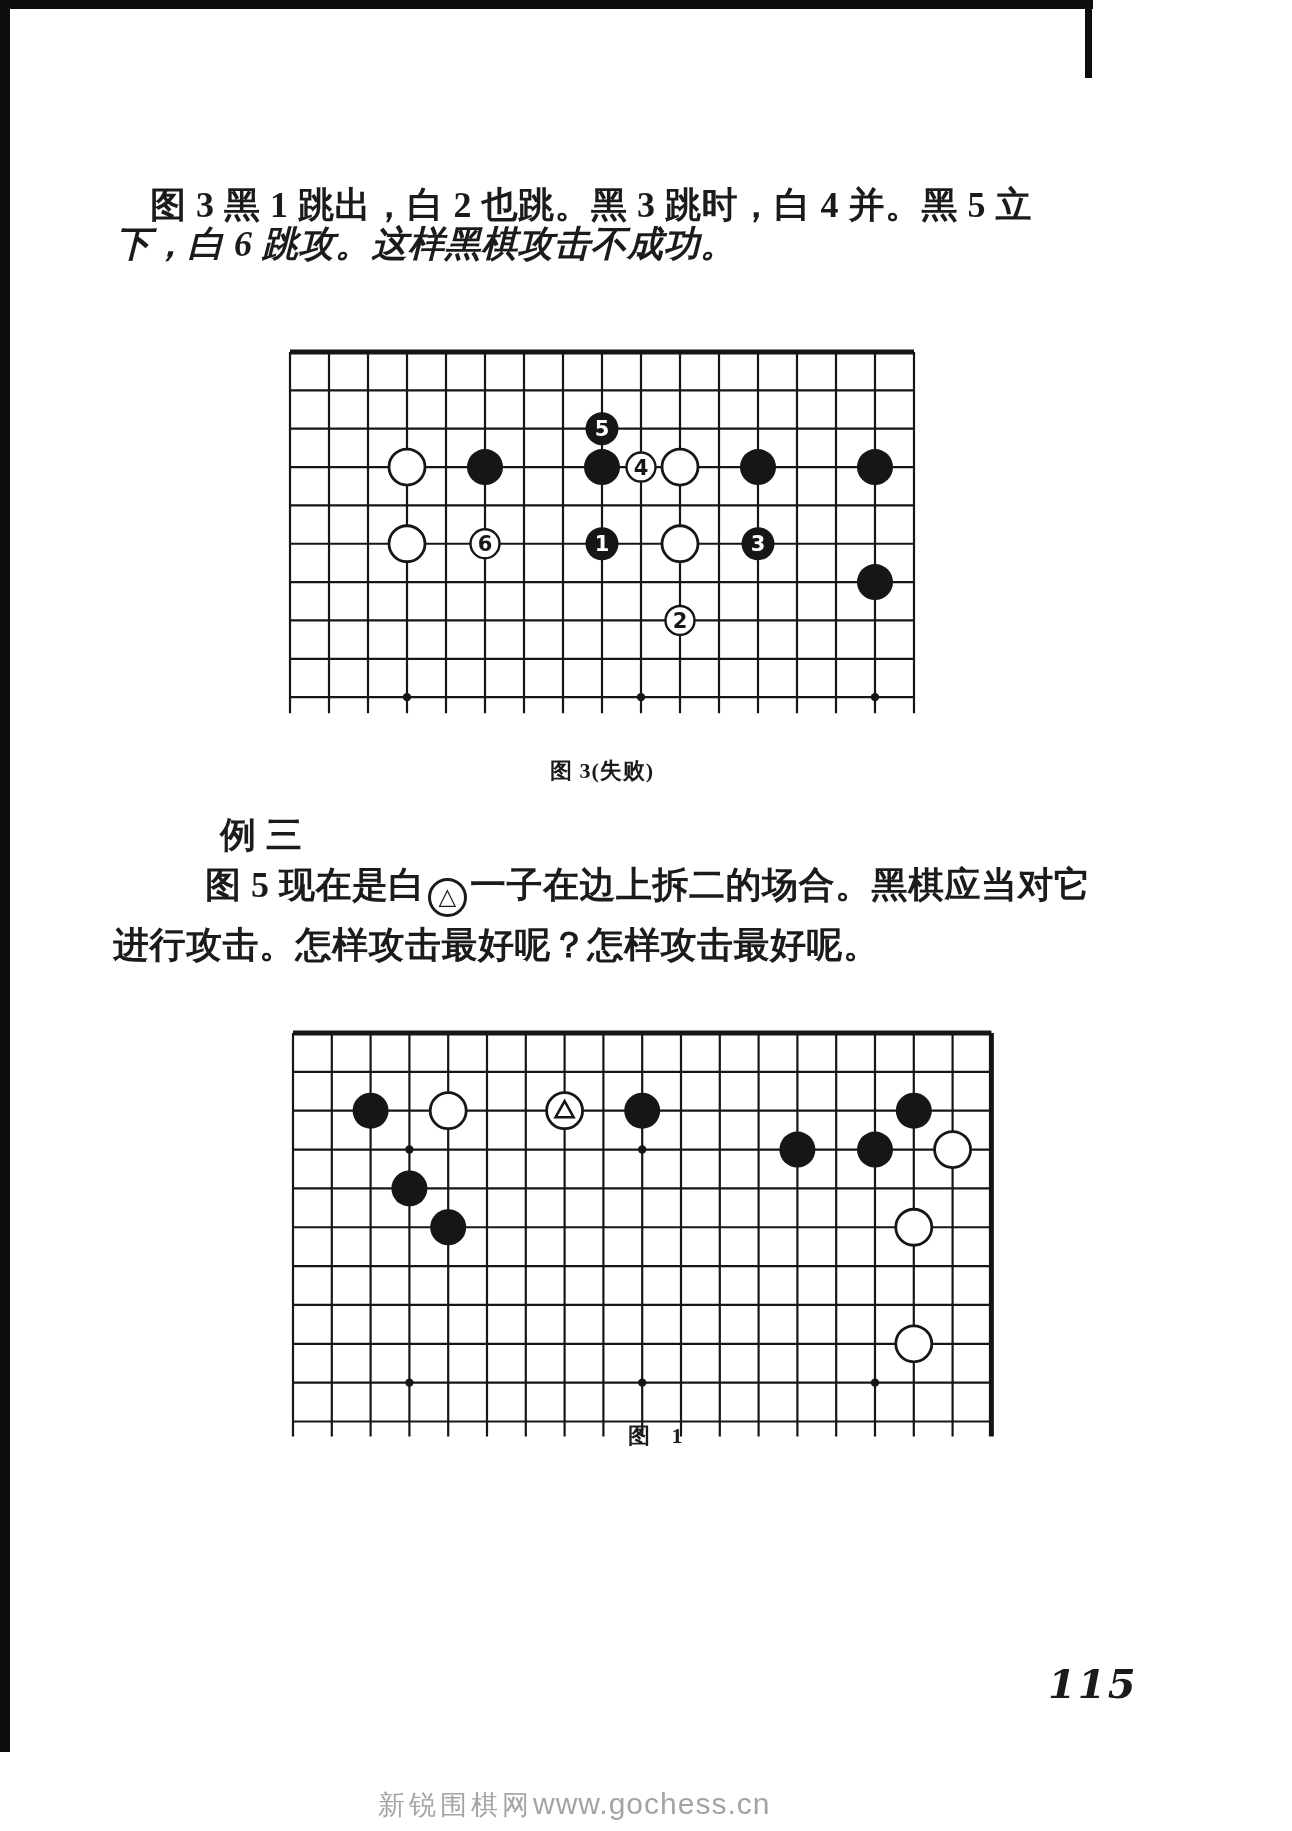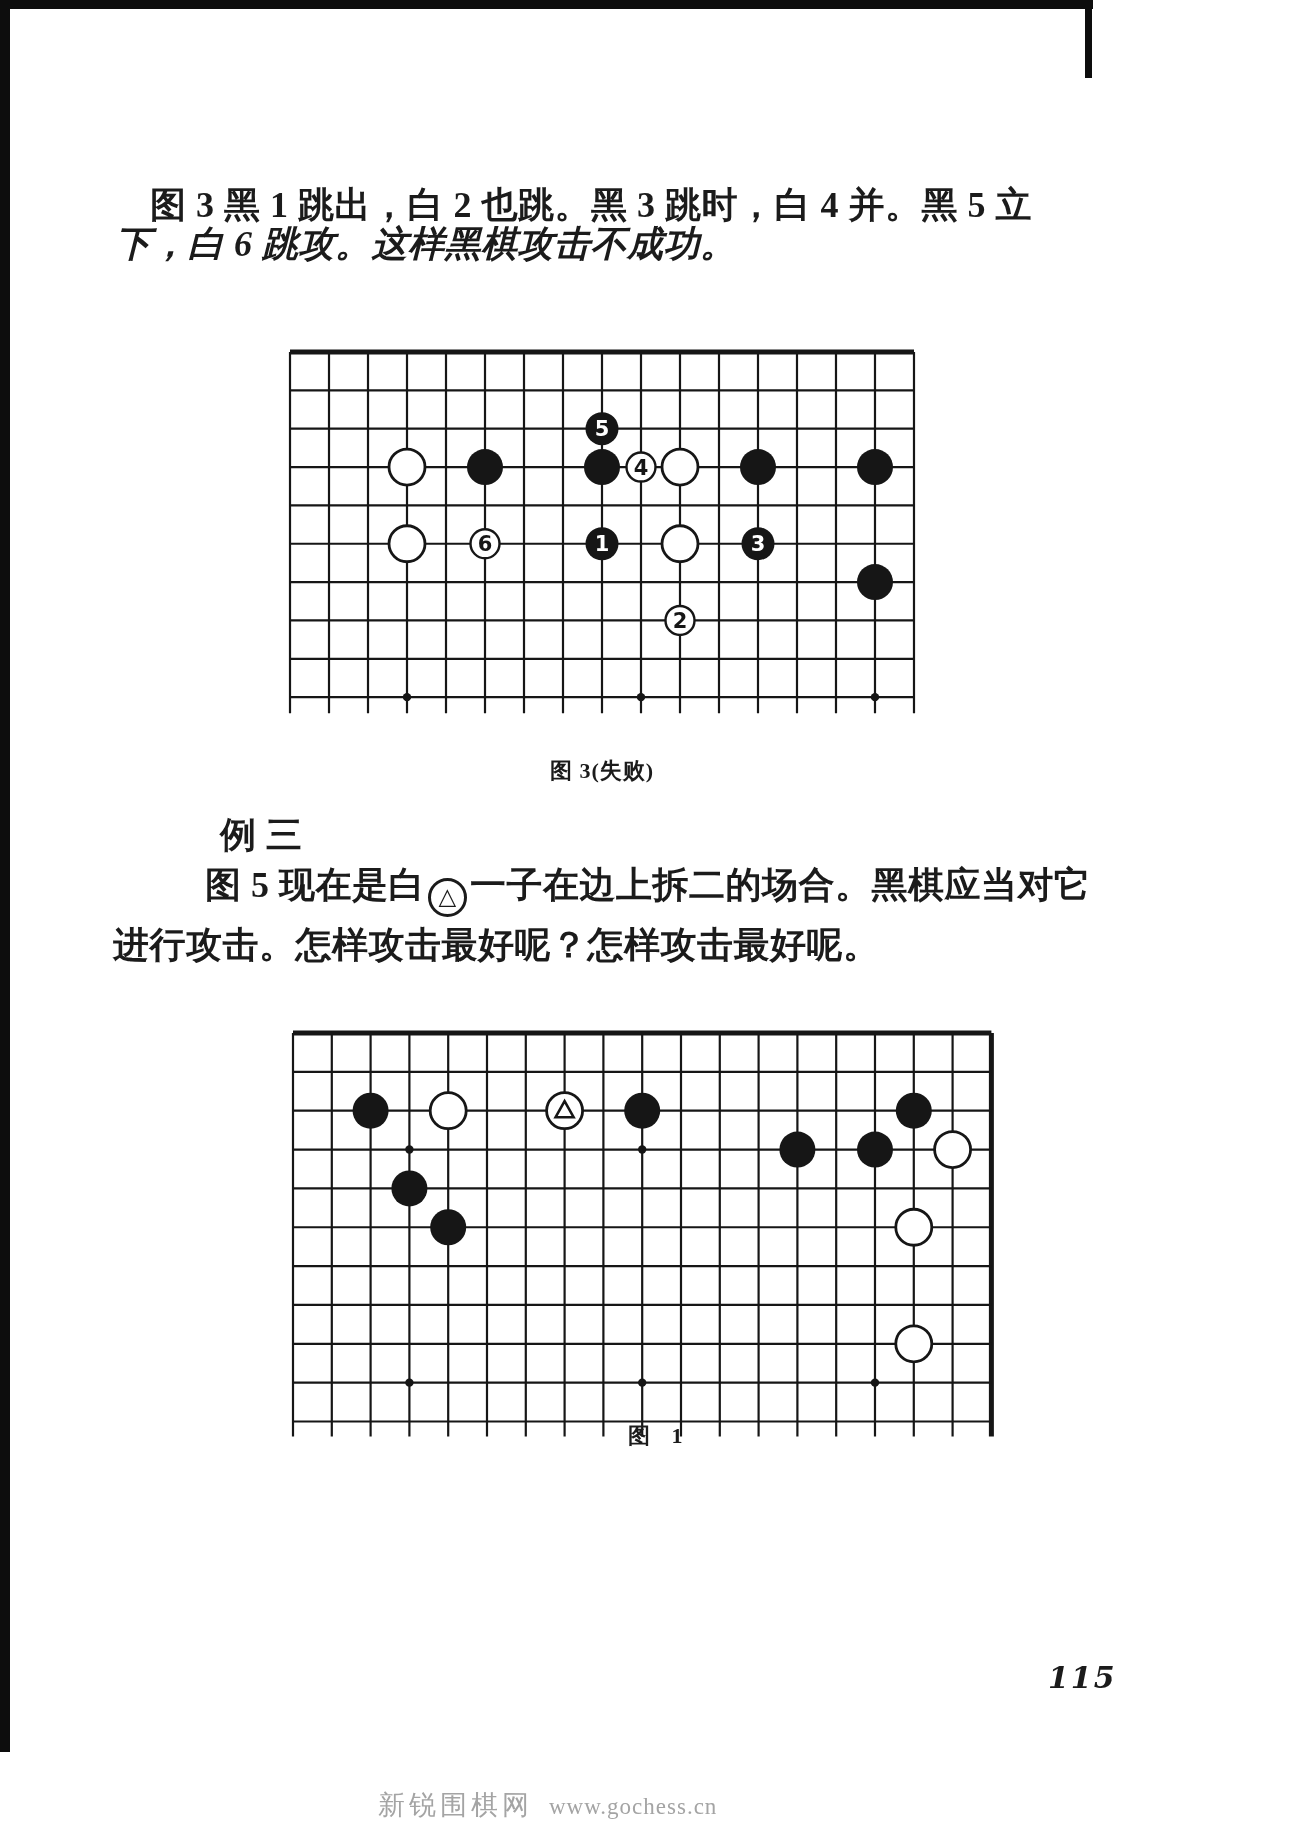--- a/index.html
+++ b/index.html
@@ -11,25 +11,25 @@
   .txt{position:absolute;font-weight:700;font-size:36px;line-height:42px;letter-spacing:0.5px;white-space:nowrap;}
   .caption{position:absolute;font-weight:700;font-size:22px;white-space:nowrap;letter-spacing:1px;}
   .board{position:absolute;}
   .inline-stone{
     display:inline-block;width:33px;height:33px;border:3px solid #1b1b1b;border-radius:50%;
     vertical-align:-7px;text-align:center;line-height:31px;font-size:23px;font-weight:700;
     font-family:"DejaVu Sans",sans-serif;margin:0 3px;
   }
   .pagenum{
     position:absolute;font-family:"DejaVu Serif","Liberation Serif",serif;
-    font-style:italic;font-weight:700;font-size:30px;letter-spacing:2px;
+    font-style:italic;font-weight:700;font-size:40px;letter-spacing:2px;
   }
-  .watermark{position:absolute;display:flex;align-items:baseline;gap:16px;}
+  .watermark{position:absolute;display:flex;align-items:baseline;gap:0;}
   .wm-cn{font-size:27px;letter-spacing:4px;font-weight:400;}
-  .wm-url{font-family:Liberation Serif, serif;font-size:23px;letter-spacing:1px;text-align:center;}
+  .wm-url{font-family:Liberation Sans, sans-serif;font-size:30px;letter-spacing:1px;text-align:center;}
   svg text{font-family:"DejaVu Sans","Liberation Sans",sans-serif;}
 </style>
 </head>
 <body>
 
 <div class="bar" style="left:0;top:0;width:1093px;height:9px;"></div>
 <div class="bar" style="left:0;top:0;width:10px;height:1752px;"></div>
 <div class="bar" style="left:1085px;top:0;width:7px;height:78px;"></div>
 
 <div class="txt" style="left:150px;top:160px;margin-top:24px;">图 3  黑 1 跳出，白 2 也跳。黑 3 跳时，白 4 并。黑 5 立</div>

